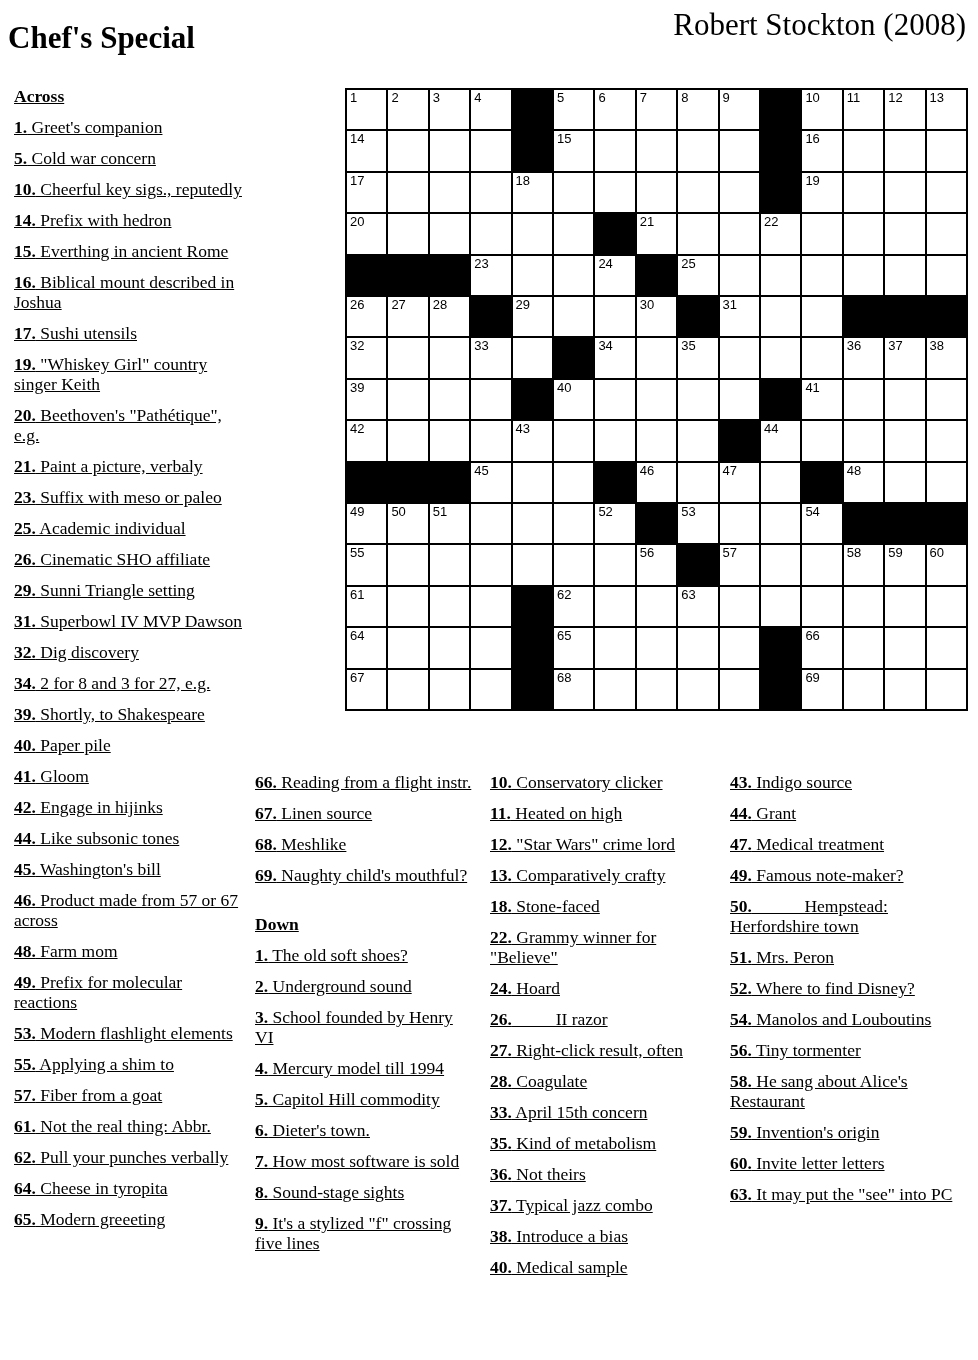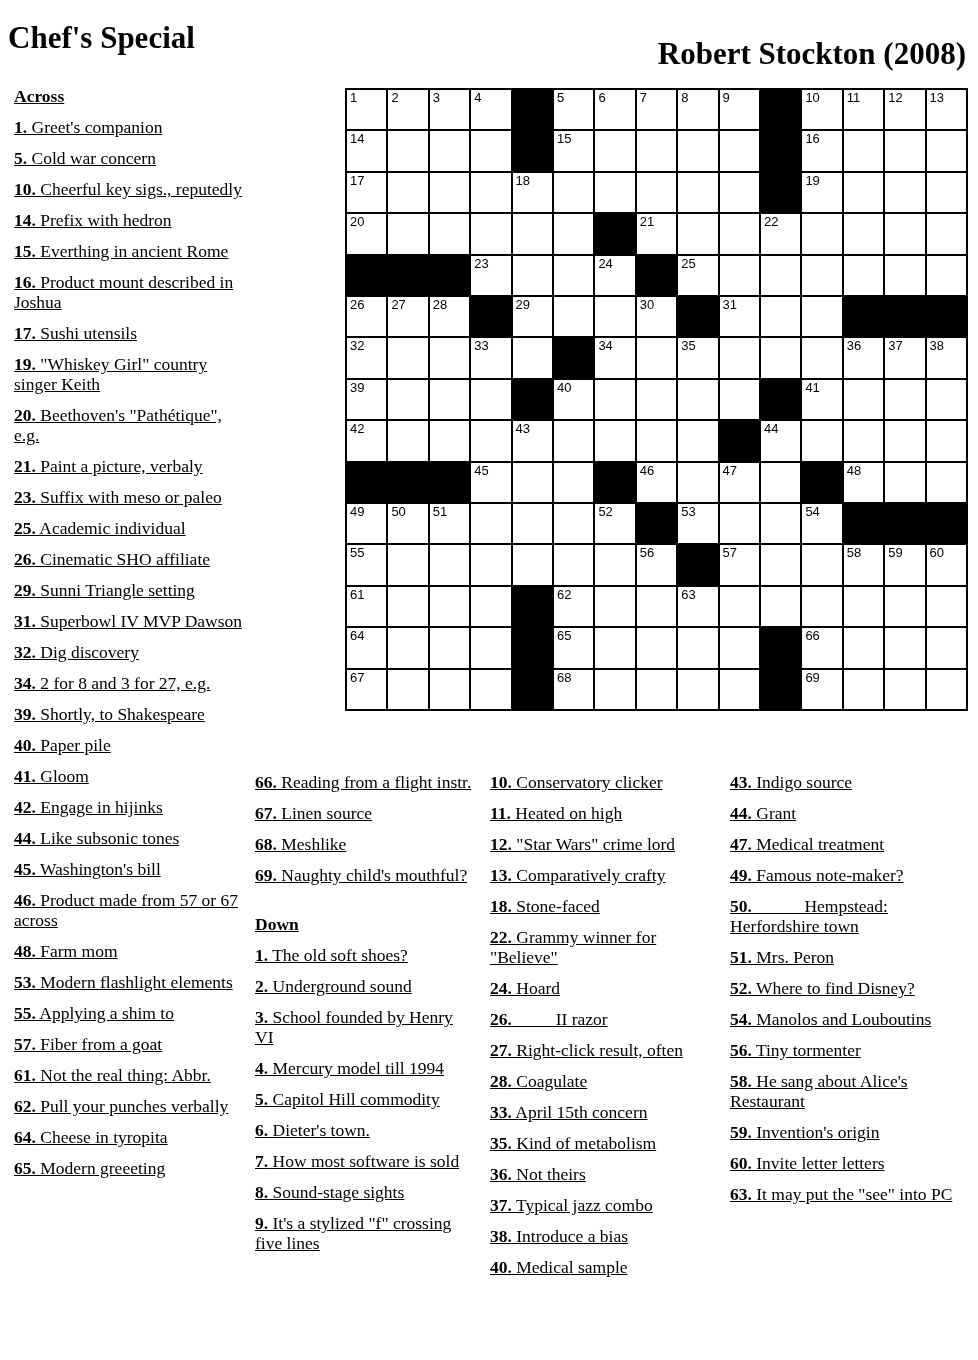--- a/index.html
+++ b/index.html
@@ -7,22 +7,22 @@
     width: 978px; height: 1360px; position: relative;
     background: #ffffff; color: #000000;
     font-family: "Liberation Serif", serif;
     overflow: hidden;
   }
   .title-left {
     position: absolute; left: 8px; top: 20px;
     font-size: 31px; font-weight: bold; margin: 0;
   }
   .title-right {
-    position: absolute; right: 12px; top: 36px;
-    font-size: 31px; font-weight: bold; margin-left: 38px;
+    position: absolute; right: 12px; top: 7px;
+    font-size: 31px; font-weight: normal; margin-left: 38px;
   }
   #grid {
     position: absolute; left: 345px; top: 88px;
     width: 623px; height: 623px; box-sizing: border-box;
     display: grid;
     grid-template-columns: repeat(15, 1fr);
     grid-template-rows: repeat(15, 1fr);
     background: #000000; border: 2px solid #000000; gap: 2px;
   }
   .cell { background: #ffffff; position: relative; }
@@ -416,40 +416,41 @@
     <div class="cell"></div>
   </div>
 
 <div id="col1" class="clue-col">
     <div class="section-header">Across</div>
     <div class="clue"><span class="clue-num">1.</span><span> Greet's companion</span></div>
     <div class="clue"><span class="clue-num">5.</span><span> Cold war concern</span></div>
     <div class="clue"><span class="clue-num">10.</span><span> Cheerful key sigs., reputedly</span></div>
     <div class="clue"><span class="clue-num">14.</span><span> Prefix with hedron</span></div>
     <div class="clue"><span class="clue-num">15.</span><span> Everthing in ancient Rome</span></div>
-    <div class="clue"><span class="clue-num">16.</span><span> Product mount described in Joshua</span></div>
+    <div class="clue"><span class="clue-num">16.</span><span> Biblical mount described in Joshua</span></div>
     <div class="clue"><span class="clue-num">17.</span><span> Sushi utensils</span></div>
     <div class="clue"><span class="clue-num">19.</span><span> "Whiskey Girl" country singer Keith</span></div>
     <div class="clue"><span class="clue-num">20.</span><span> Beethoven's "Pathétique", e.g.</span></div>
     <div class="clue"><span class="clue-num">21.</span><span> Paint a picture, verbaly</span></div>
     <div class="clue"><span class="clue-num">23.</span><span> Suffix with meso or paleo</span></div>
     <div class="clue"><span class="clue-num">25.</span><span> Academic individual</span></div>
     <div class="clue"><span class="clue-num">26.</span><span> Cinematic SHO affiliate</span></div>
     <div class="clue"><span class="clue-num">29.</span><span> Sunni Triangle setting</span></div>
     <div class="clue"><span class="clue-num">31.</span><span> Superbowl IV MVP Dawson</span></div>
     <div class="clue"><span class="clue-num">32.</span><span> Dig discovery</span></div>
     <div class="clue"><span class="clue-num">34.</span><span> 2 for 8 and 3 for 27, e.g.</span></div>
     <div class="clue"><span class="clue-num">39.</span><span> Shortly, to Shakespeare</span></div>
     <div class="clue"><span class="clue-num">40.</span><span> Paper pile</span></div>
     <div class="clue"><span class="clue-num">41.</span><span> Gloom</span></div>
     <div class="clue"><span class="clue-num">42.</span><span> Engage in hijinks</span></div>
     <div class="clue"><span class="clue-num">44.</span><span> Like subsonic tones</span></div>
     <div class="clue"><span class="clue-num">45.</span><span> Washington's bill</span></div>
     <div class="clue"><span class="clue-num">46.</span><span> Product made from 57 or 67 across</span></div>
     <div class="clue"><span class="clue-num">48.</span><span> Farm mom</span></div>
+    <div class="clue"><span class="clue-num">49.</span><span> Prefix for molecular reactions</span></div>
     <div class="clue"><span class="clue-num">53.</span><span> Modern flashlight elements</span></div>
     <div class="clue"><span class="clue-num">55.</span><span> Applying a shim to</span></div>
     <div class="clue"><span class="clue-num">57.</span><span> Fiber from a goat</span></div>
     <div class="clue"><span class="clue-num">61.</span><span> Not the real thing: Abbr.</span></div>
     <div class="clue"><span class="clue-num">62.</span><span> Pull your punches verbally</span></div>
     <div class="clue"><span class="clue-num">64.</span><span> Cheese in tyropita</span></div>
     <div class="clue"><span class="clue-num">65.</span><span> Modern greeeting</span></div>
   </div>
 <div id="col2" class="clue-col">
     <div class="clue"><span class="clue-num">66.</span><span> Reading from a flight instr.</span></div>

